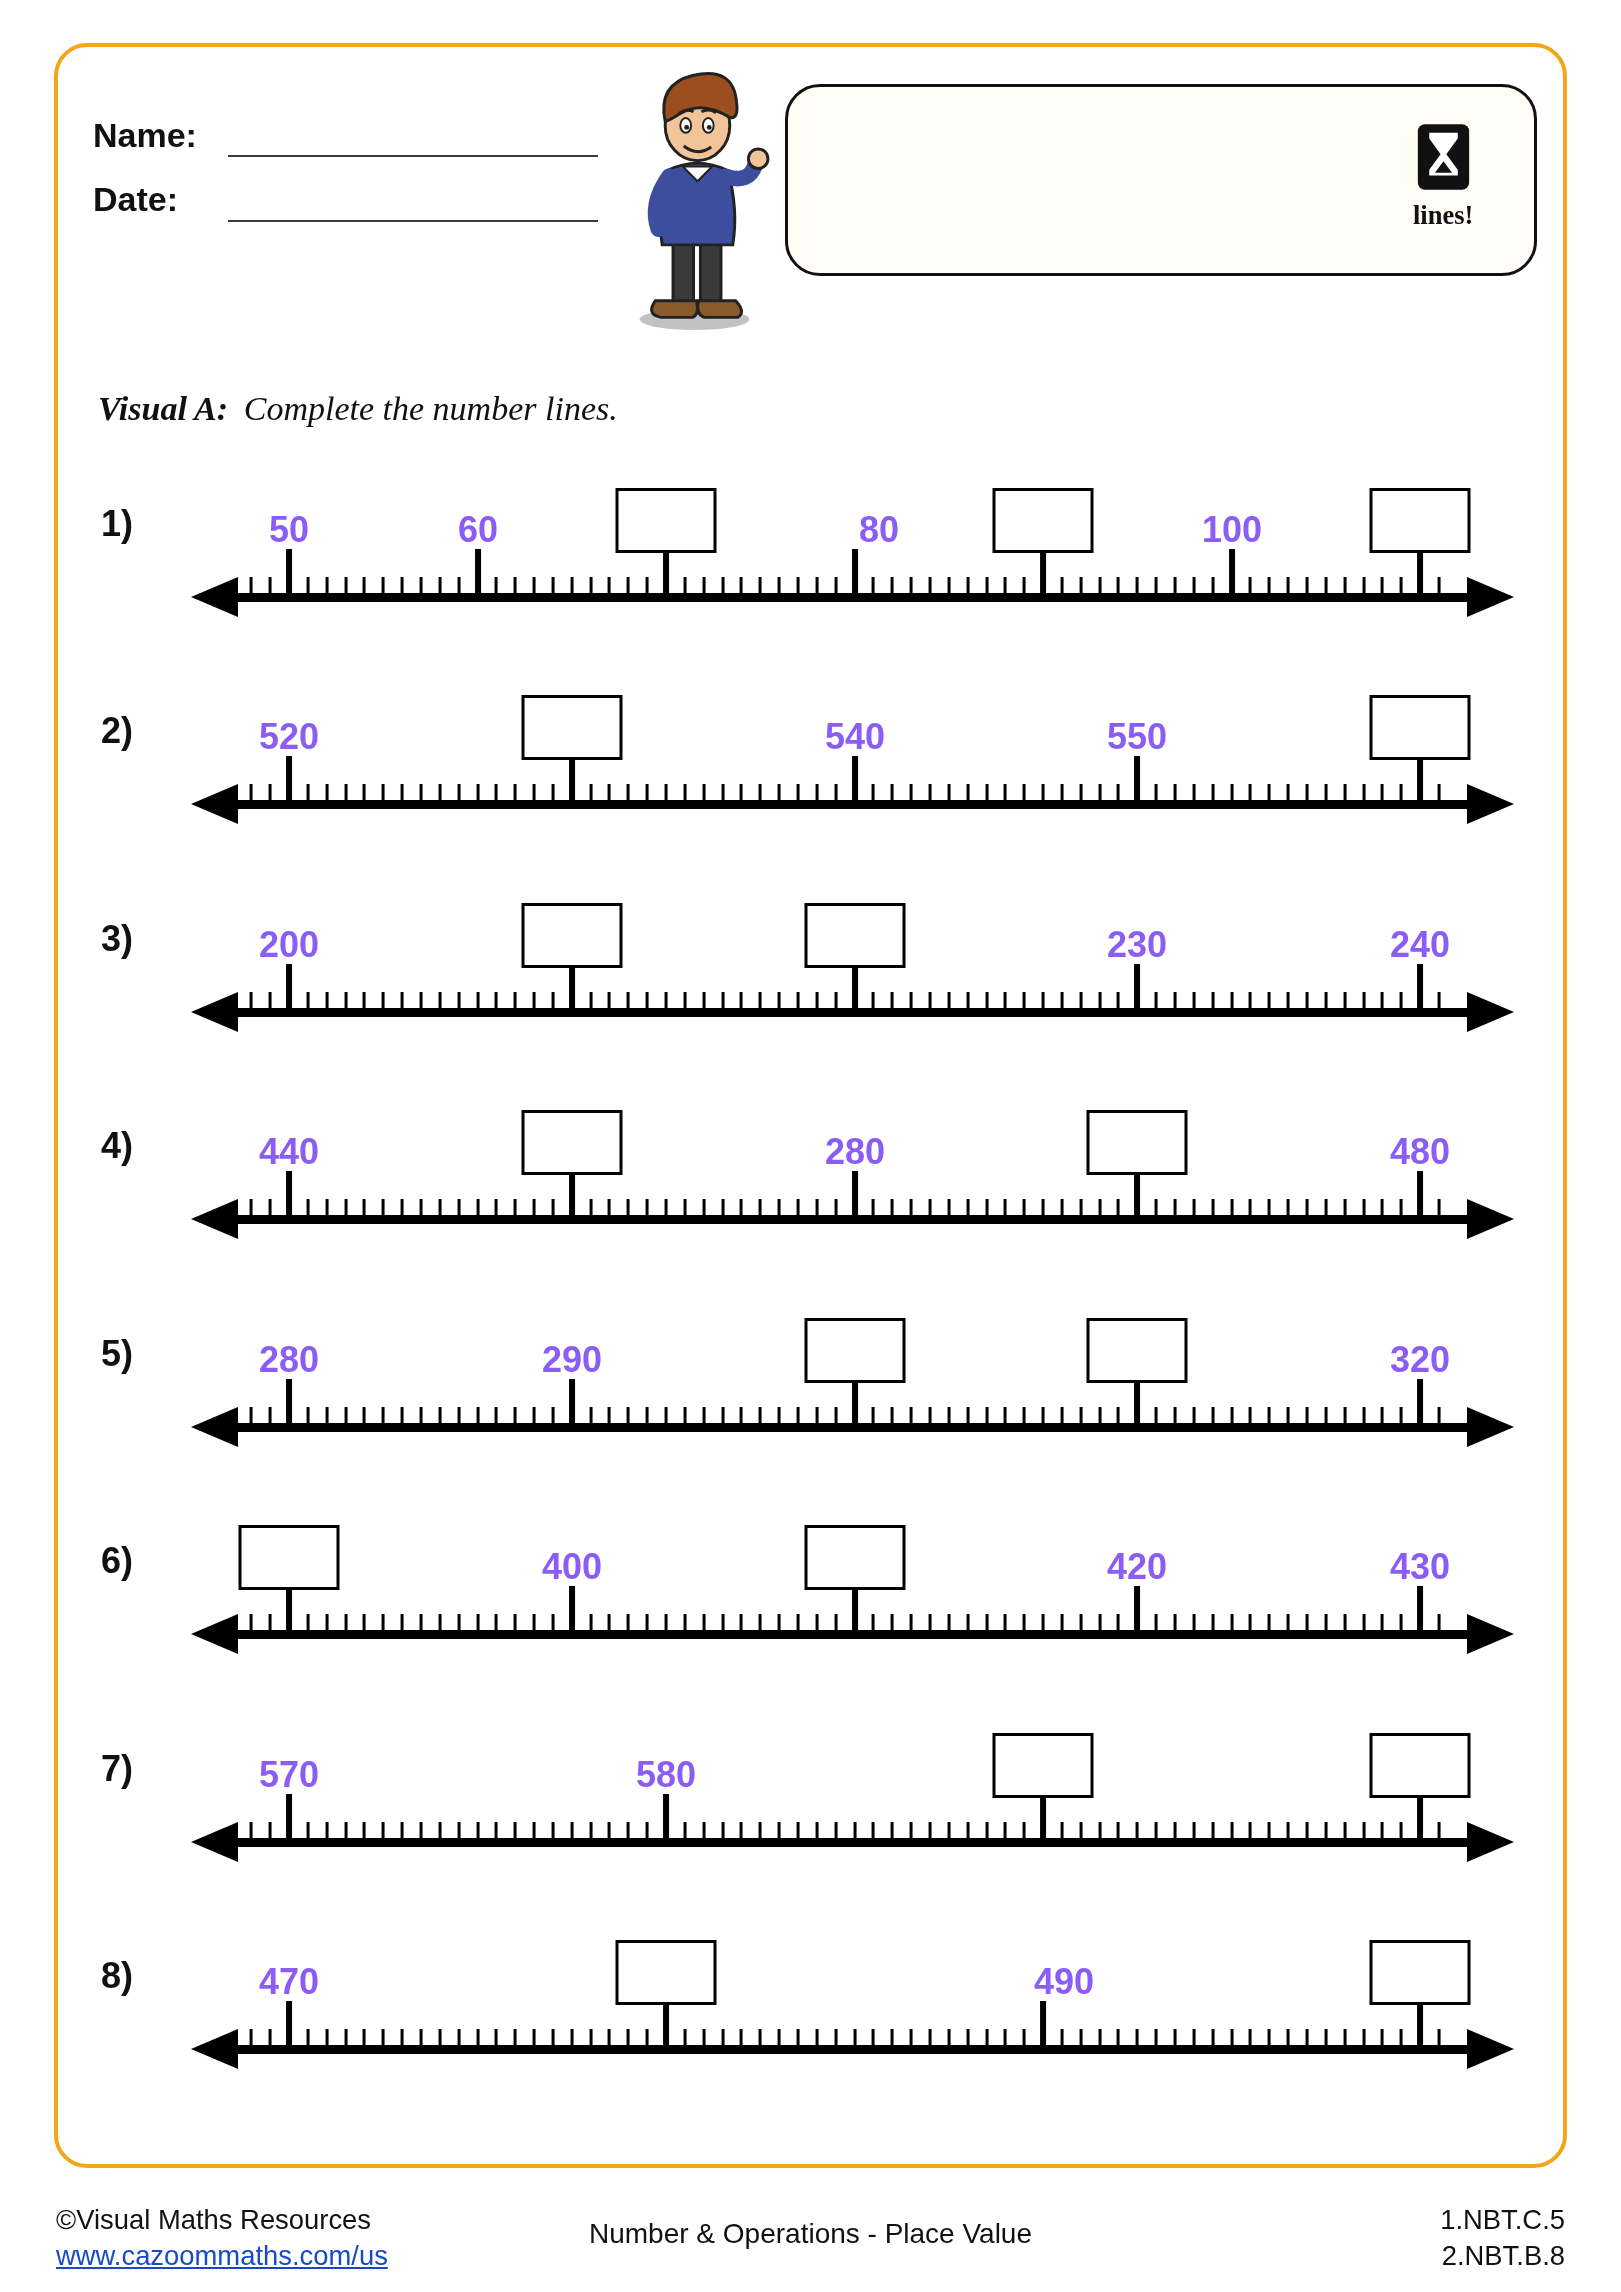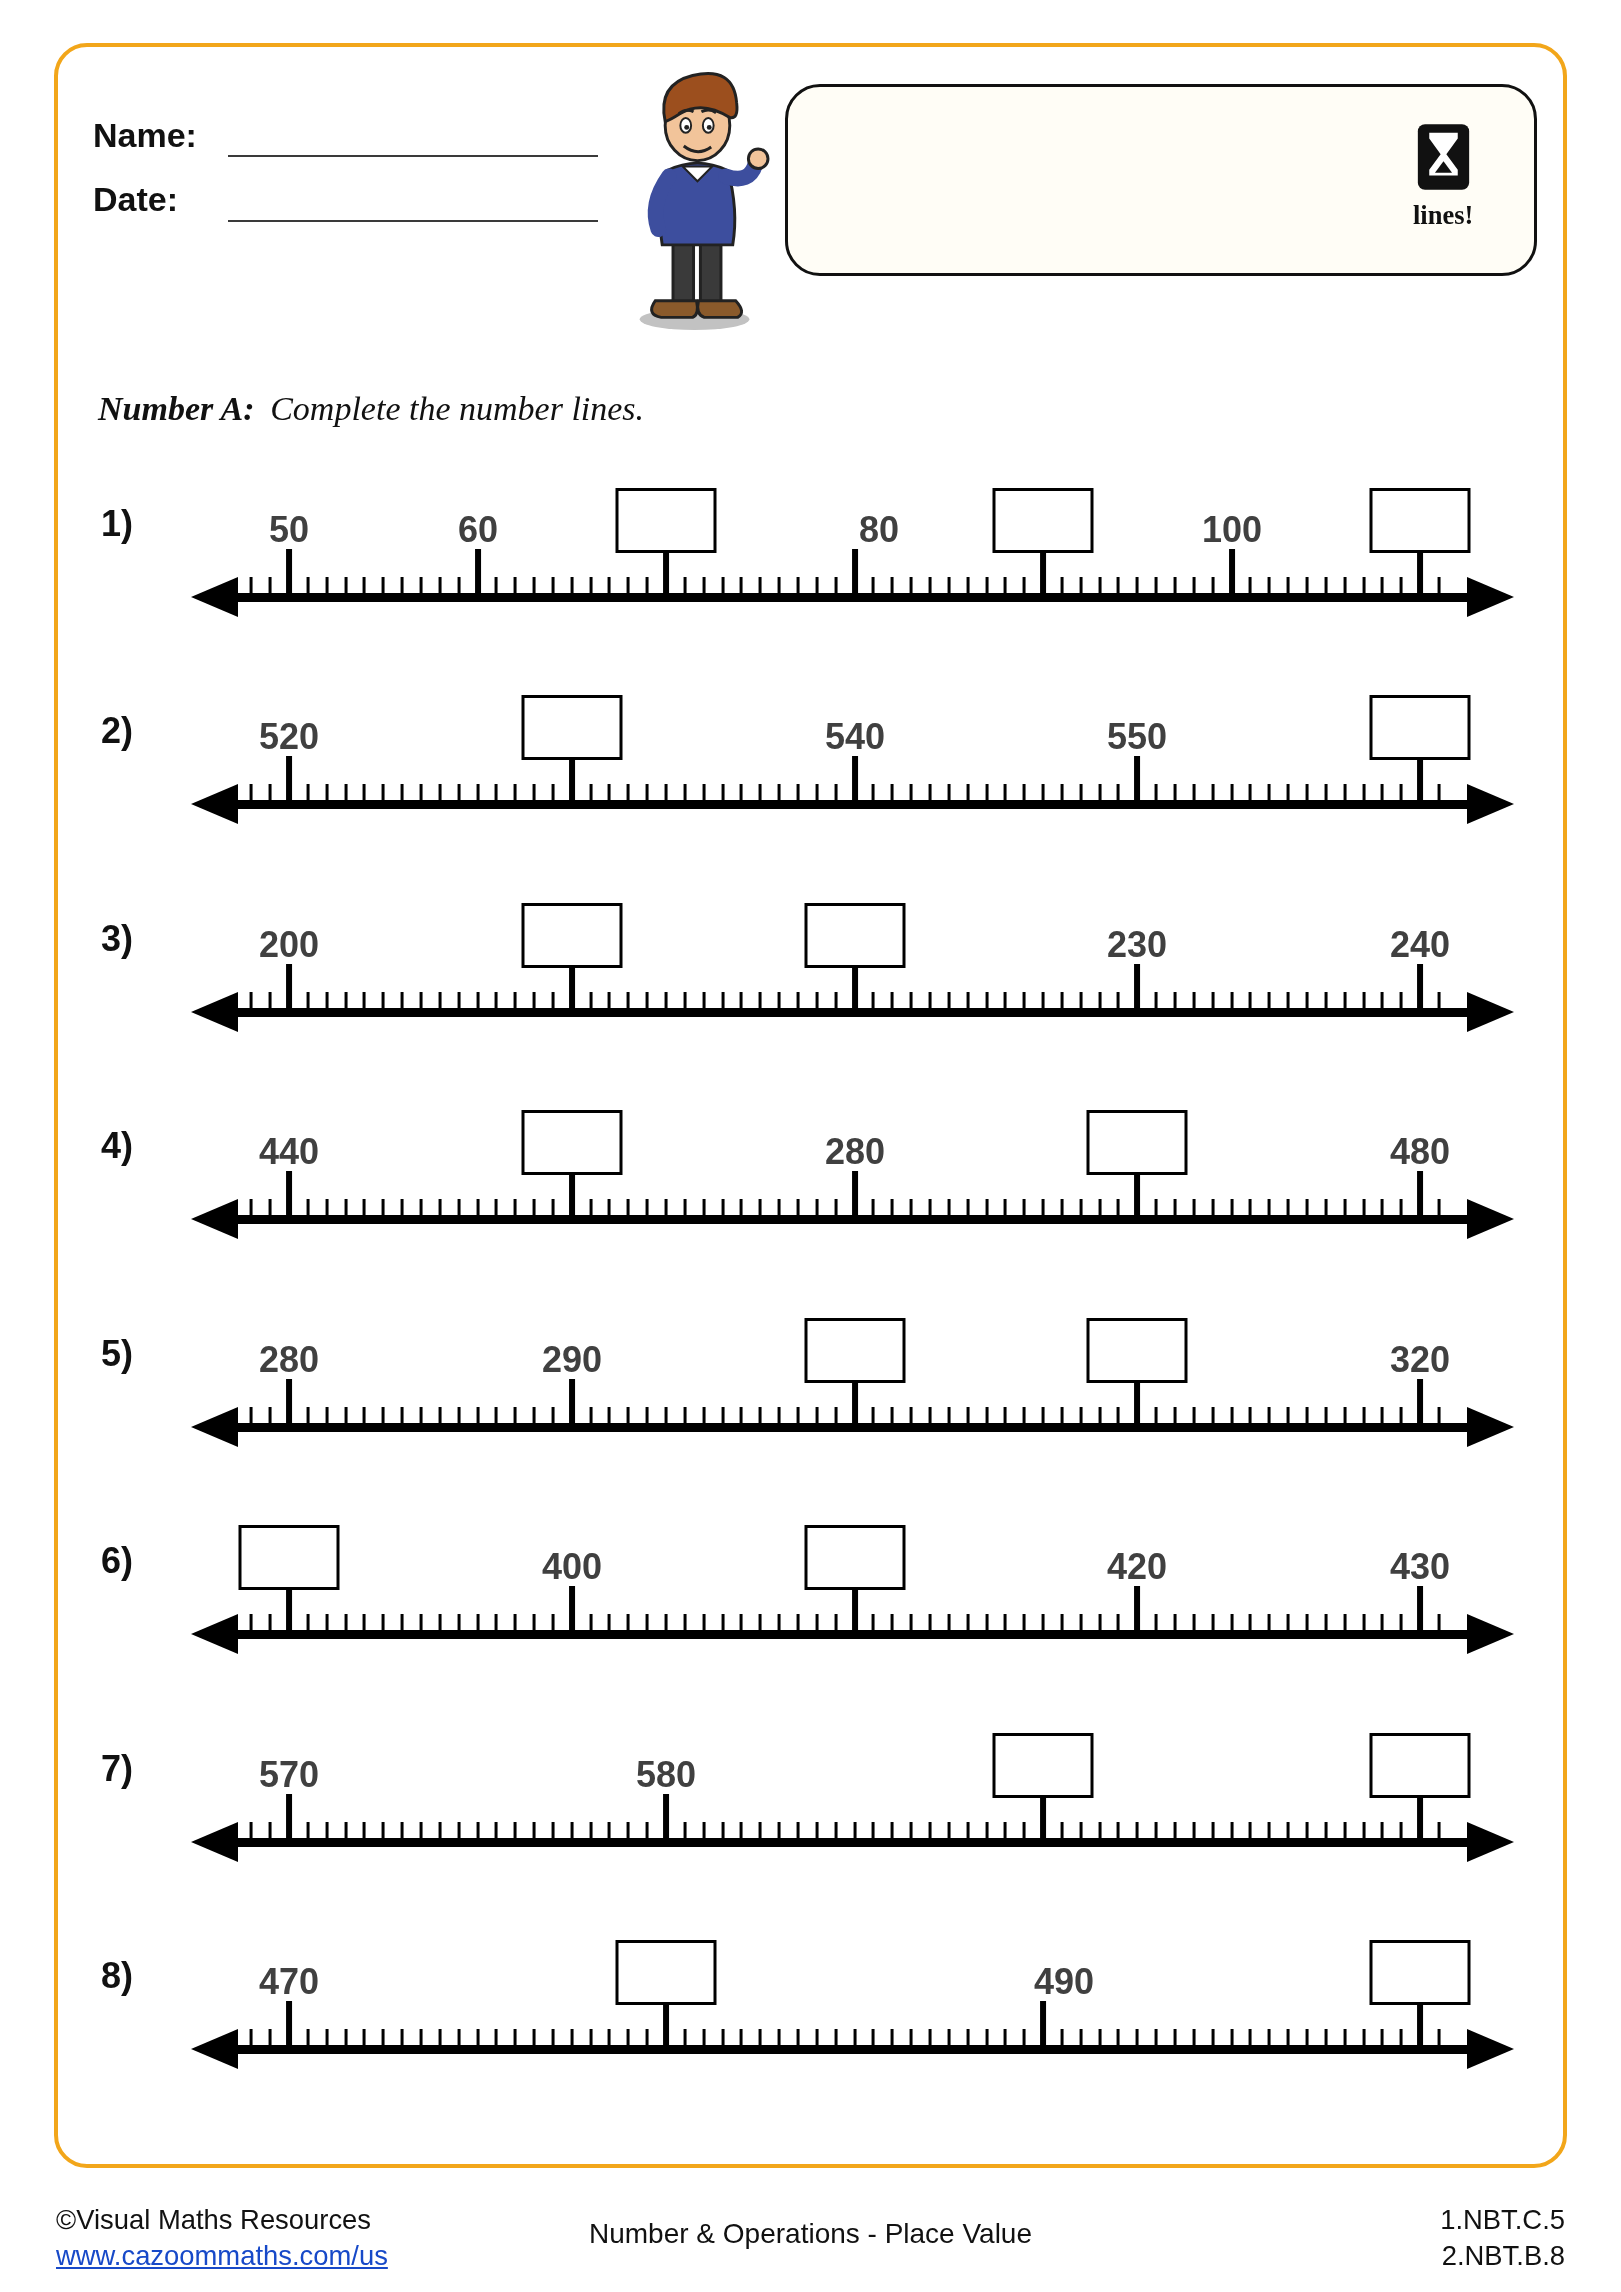--- a/index.html
+++ b/index.html
@@ -35,21 +35,21 @@
   .q-num { position:absolute; left:101px; top:37px; font-weight:bold; font-size:36px; color:#111; }
   .track { position:absolute; left:191px; top:0; width:1323px; height:167px; }
   .nline { position:absolute; left:27.4px; right:27.4px; top:127px; height:8.8px; background:#000; }
   .arrow { position:absolute; width:0; height:0; top:111px; }
   .arrow.left  { left:0;  border-top:20.6px solid transparent; border-bottom:20.6px solid transparent; border-right:47px solid #000; }
   .arrow.right { right:0; border-top:20.6px solid transparent; border-bottom:20.6px solid transparent; border-left:47px solid #000; }
   .tick { position:absolute; background:#000; transform:translateX(-50%); }
   .tick.major { width:5.9px; top:83px;  height:50px; }
   .tick.minor { width:2.9px; top:111px; height:23.5px; }
   .pos-label { position:absolute; bottom:82px; transform:translateX(-50%);
-               font-weight:bold; font-size:36px; color:#404040; white-space:nowrap; }
+               font-weight:bold; font-size:36px; color:#8b5cf6; white-space:nowrap; }
   .answer-box { position:absolute; bottom:80px; transform:translateX(-50%);
                 width:101px; height:65px; background:#fff; border:3.9px solid #000; }
 
   .footer-left  { left:56px;  top:2202px; font-size:27.4px; color:#111; line-height:36px; }
   .footer-left a { text-decoration:underline; cursor:pointer; }
   .footer-center { left:0; top:2218px; width:1621px; text-align:center; font-size:28px; color:#111; }
   .footer-right { right:56px; top:2202px; font-size:27.4px; color:#111; line-height:36px; text-align:right; }
 </style>
 </head>
 <body>
@@ -92,21 +92,21 @@
         <rect x="2" y="2" width="36" height="46" rx="5" fill="#111"></rect>
         <path d="M10 8 h20 v4 l-8 11 8 11 v4 h-20 v-4 l8 -11 -8 -11 z" fill="#fff"></path>
         <path d="M14 36 h12 l-6 -8 z" fill="#111"></path>
       </svg>
     </span>
     <div class="logo-text">lines!</div>
   </div>
 </div>
 
 <div class="abs section-line">
-  <span class="section-label">Number A:</span><span class="section-instruction">Complete the number lines.</span>
+  <span class="section-label">Visual A:</span><span class="section-instruction">Complete the number lines.</span>
 </div>
 
 <div>
     <div class="nl-row" style="top: 466px;">
       <div class="q-num">1)</div>
       <div class="track">
         <div class="arrow left"></div>
         <div class="nline"></div>
         <div class="arrow right"></div>
         <div class="tick minor" style="left: 79px;"></div>

